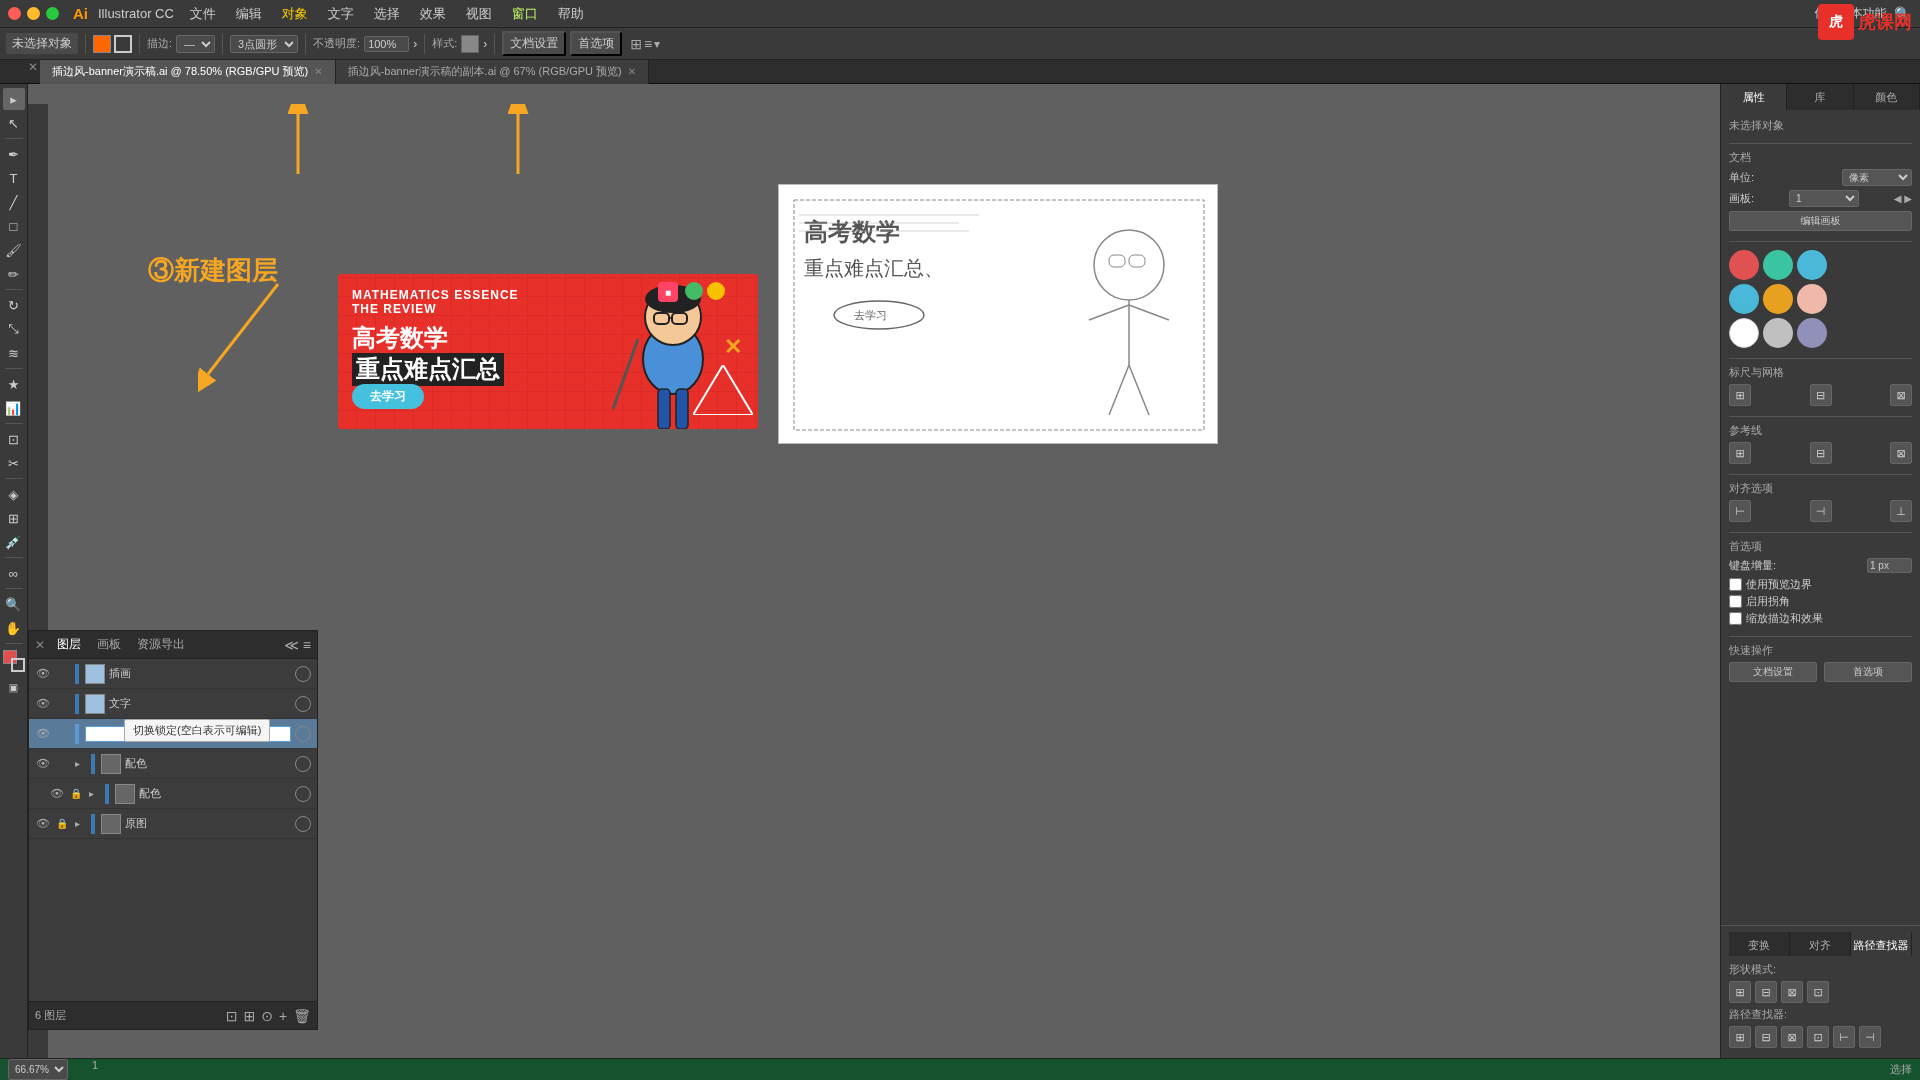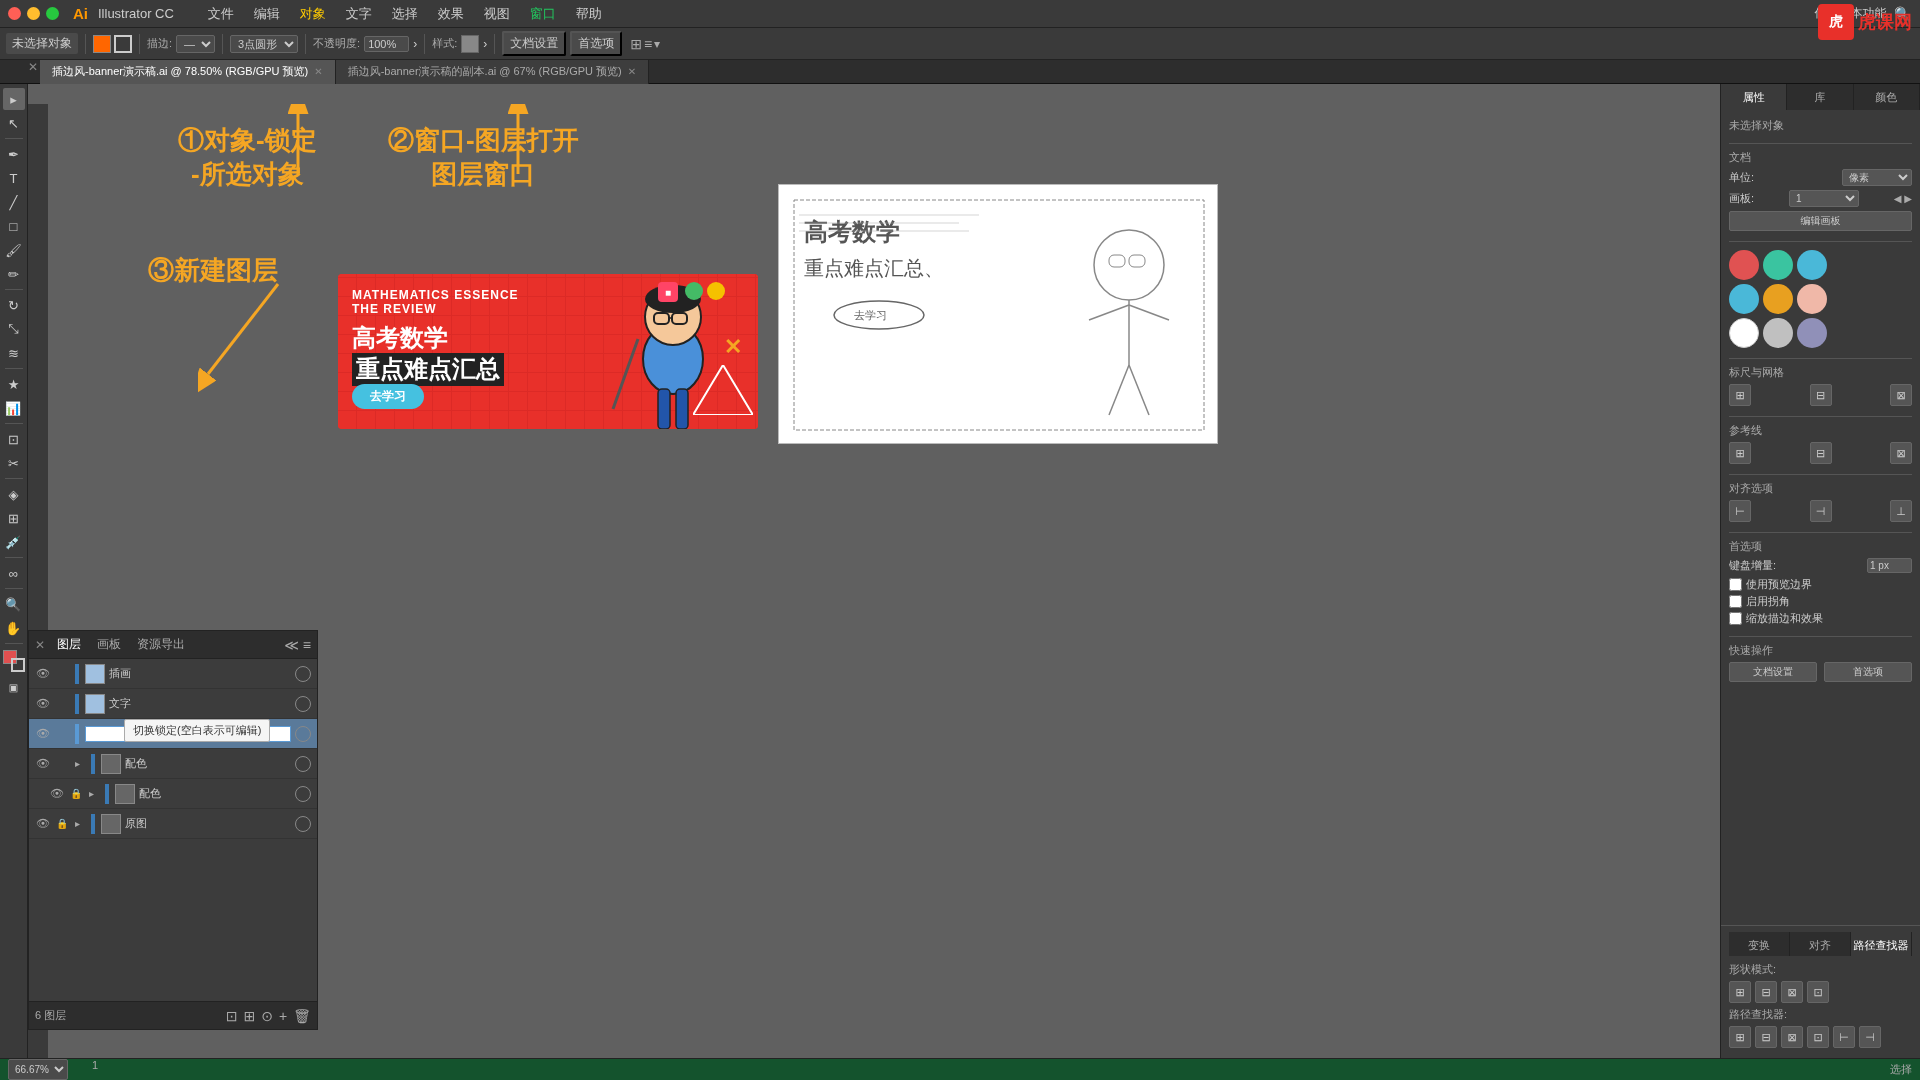--- a/index.html
+++ b/index.html
@@ -10,21 +10,21 @@
       width: 100%; height: 28px; background: #3a3a3a;
       display: flex; align-items: center; padding: 12px 8px; gap: 4px;
       border-bottom: 1px solid #222;
     }
     .menu-traffic { display: flex; gap: 6px; margin-right: 10px; }
     .traffic-dot { width: 13px; height: 13px; border-radius: 50%; }
     .traffic-red { background: #ff5f56; }
     .traffic-yellow { background: #ffbd2e; }
     .traffic-green { background: #27c93f; }
     .menu-logo { color: #ff9800; font-weight: bold; font-size: 15px; margin-right: 6px; }
-    .menu-app { color: #ccc; font-size: 13px; margin-right: 22px; }
+    .menu-app { color: #ccc; font-size: 13px; margin-right: 4px; }
     .menu-item { color: #ccc; font-size: 13px; padding: 2px 8px; cursor: pointer; }
     .menu-right { margin-left: auto; display: flex; align-items: center; gap: 8px; }
     .menu-right span { color: #ccc; font-size: 12px; }
 
     
     #toolbar {
       width: 100%; height: 32px; background: #3a3a3a;
       display: flex; align-items: center; padding: 0 6px; gap: 4px;
       border-bottom: 1px solid #222;
     }
@@ -194,21 +194,21 @@
   </div>
   <span class="menu-logo">Ai</span>
   <span class="menu-app">Illustrator CC</span>
   <span class="menu-item">文件</span>
   <span class="menu-item">编辑</span>
   <span class="menu-item" style="color:#ffcc00">对象</span>
   <span class="menu-item">文字</span>
   <span class="menu-item">选择</span>
   <span class="menu-item">效果</span>
   <span class="menu-item">视图</span>
-  <span class="menu-item" style="color:#22c55e">窗口</span>
+  <span class="menu-item" style="color:#bef264">窗口</span>
   <span class="menu-item">帮助</span>
   <div class="menu-right">
     <span>传统基本功能</span>
     <span style="color:#ccc;font-size:14px">🔍</span>
   </div>
 
   <div id="tihu-logo">
     <div class="logo-box">虎</div>
     <span class="logo-text">虎课网</span>
   </div>
@@ -303,23 +303,21 @@
     <div class="tool-btn" style="font-size:10px">▣</div>
   </div>
 
   <div id="canvas-area">
 
 
     <div id="canvas-ruler-left"></div>
 
     <div id="canvas-content">
 
-      <div class="annot-text" style="top:20px;left:130px;text-align:center">①对象-锁定<br>-所选对象</div>
-
-      <div class="annot-text" style="top:20px;left:340px;text-align:center">②窗口-图层打开<br>图层窗口</div>
+
 
       <svg class="annot-arrow" style="top:0px;left:200px;width:100px;height:80px">
         <defs>
           <marker id="arr1" markerWidth="10" markerHeight="7" refX="0" refY="3.5" orient="auto">
             <polygon points="0 0, 10 3.5, 0 7" fill="#f5a623"></polygon>
           </marker>
         </defs>
         <line x1="50" y1="70" x2="50" y2="10" stroke="#f5a623" stroke-width="3" marker-end="url(#arr1)"></line>
       </svg>
 

